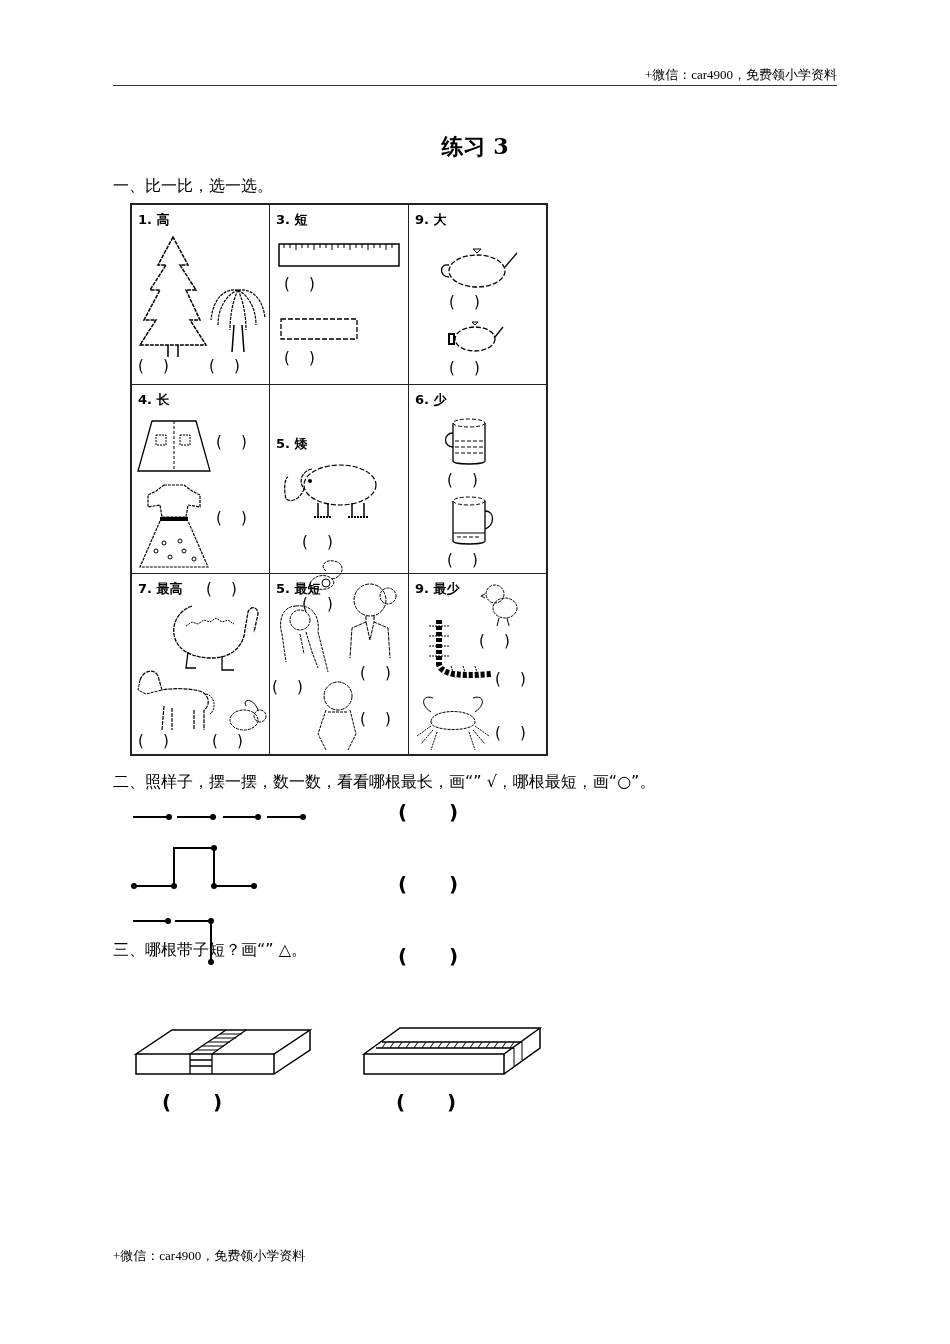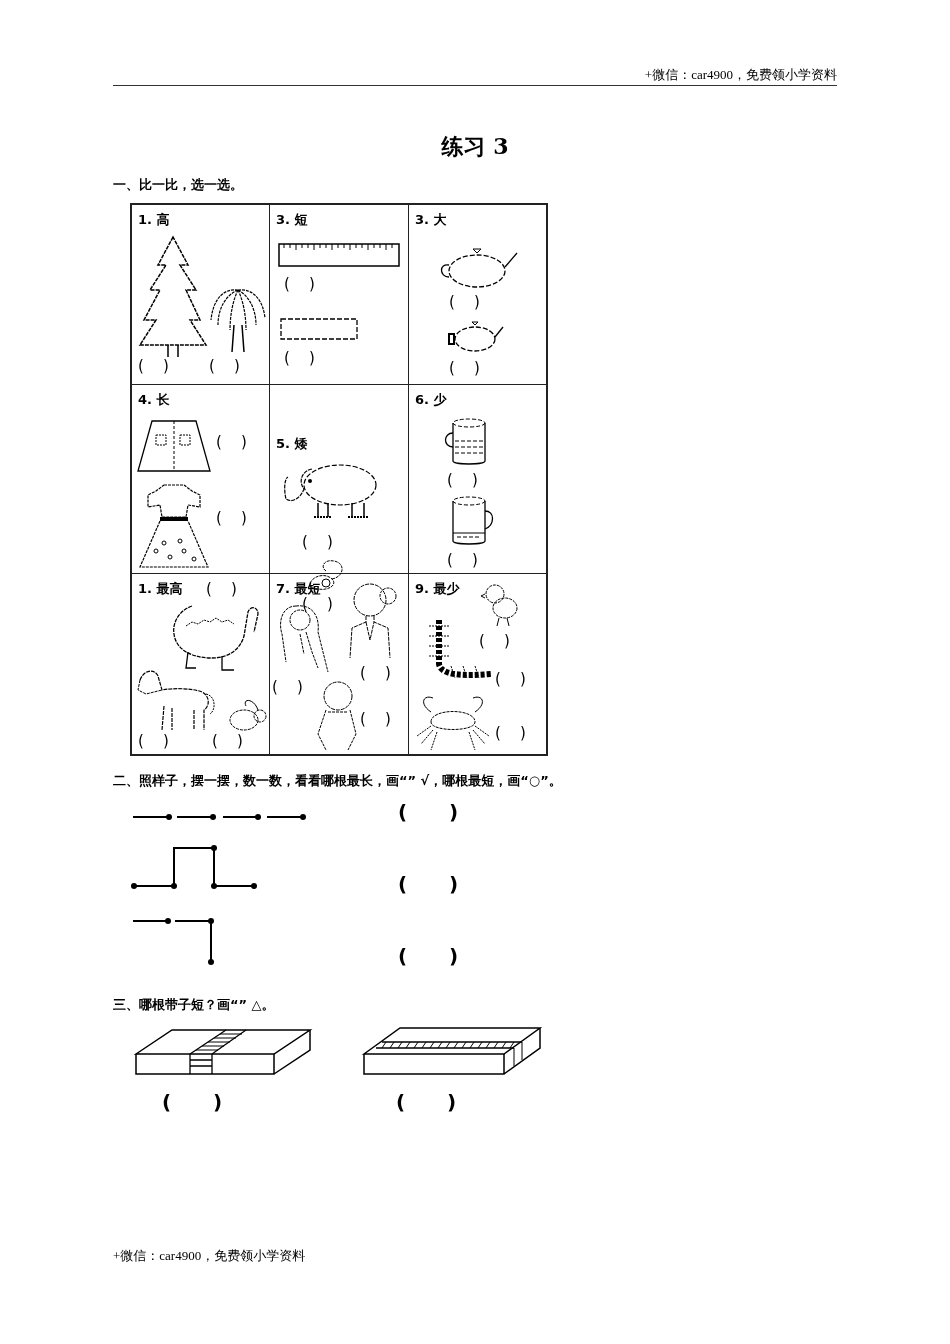--- a/index.html
+++ b/index.html
@@ -4,21 +4,21 @@
 <style>
   html, body { margin: 0; padding: 0; background: #ffffff; }
   body { width: 950px; height: 1344px; position: relative; overflow: hidden;
          font-family: "DejaVu Serif", "Liberation Serif", serif; color: #000; }
   .header { position: absolute; left: 113px; top: 66px; width: 724px; text-align: right;
             font-size: 13px; font-family: "Liberation Serif", "DejaVu Serif", serif; }
   .header-rule { position: absolute; left: 113px; top: 85px; width: 724px; height: 0;
                  border-top: 1.5px solid #333; }
   .title { position: absolute; left: 0; width: 950px; top: 132px; text-align: center;
            font-size: 22px; font-weight: bold; }
-  .sec { position: absolute; left: 113px; font-size: 13px; font-weight: bold;
+  .sec { position: absolute; left: 113px; font-size: 16px; font-weight: normal;
          font-family: "DejaVu Sans", "Liberation Sans", sans-serif; }
   .grid { position: absolute; left: 130px; top: 203px; width: 418px; height: 553px;
           border: 2px solid #222; box-sizing: border-box; }
   .grid .vl { position: absolute; top: 0; bottom: 0; width: 0; border-left: 1.5px solid #222; }
   .grid .hl { position: absolute; left: 0; right: 0; height: 0; border-top: 1.5px solid #222; }
   .cell { position: absolute; }
   .cell-label { position: absolute; left: 6px; top: 6px; font-size: 13px; font-weight: bold;
                 font-family: "DejaVu Sans", sans-serif; }
   .paren { position: absolute; font-size: 15px; font-family: "DejaVu Sans", sans-serif;
            white-space: pre; }
@@ -65,21 +65,21 @@
       <path d="M6 1v4 M12 1v4 M18 1v6 M24 1v4 M30 1v4 M36 1v6 M42 1v4 M48 1v4 M54 1v6 M60 1v4 M66 1v4 M72 1v6 M78 1v4 M84 1v4 M90 1v6 M96 1v4 M102 1v4 M108 1v6 M114 1v4" stroke="#000" stroke-width="1"></path>
     </svg>
     <div class="paren" style="left:14px;top:70px;">(    )</div>
     <svg style="left:10px;top:113px;" width="78" height="22" viewBox="0 0 78 22">
       <path d="M1 1 L77 1 L77 21 L1 21 Z" fill="none" stroke="#000" stroke-width="1.3" stroke-dasharray="5 2"></path>
     </svg>
     <div class="paren" style="left:14px;top:144px;">(    )</div>
   </div>
 
   <div class="cell" style="left:277px;top:0;width:139px;height:179px;">
-    <div class="cell-label">3. 大</div>
+    <div class="cell-label">9. 大</div>
     <svg style="left:28px;top:40px;" width="84" height="44" viewBox="0 0 84 44">
       <ellipse cx="40" cy="26" rx="28" ry="16" fill="none" stroke="#000" stroke-width="1.3" stroke-dasharray="5 2"></ellipse>
       <path d="M40 8 l-4 -4 l8 0 z" fill="none" stroke="#000"></path>
       <path d="M12 20 C2 18 2 32 12 32" fill="none" stroke="#000" stroke-width="1.3"></path>
       <path d="M68 22 L80 8" fill="none" stroke="#000" stroke-width="1.3"></path>
     </svg>
     <div class="paren" style="left:40px;top:88px;">(    )</div>
     <svg style="left:36px;top:114px;" width="62" height="34" viewBox="0 0 62 34">
       <ellipse cx="30" cy="20" rx="20" ry="12" fill="none" stroke="#000" stroke-width="1.3" stroke-dasharray="5 2"></ellipse>
       <path d="M30 6 l-3 -3 l6 0 z" fill="none" stroke="#000"></path>
@@ -143,21 +143,21 @@
       <ellipse cx="22" cy="6" rx="16" ry="4" fill="none" stroke="#000" stroke-dasharray="4 2"></ellipse>
       <path d="M6 6 L6 46 C6 50 38 50 38 46 L38 6" fill="none" stroke="#000" stroke-width="1.3"></path>
       <path d="M38 16 C48 16 48 30 38 34" fill="none" stroke="#000" stroke-width="1.3"></path>
       <path d="M6 38 L38 38" stroke="#000"></path>
       <path d="M10 42 L34 42" stroke="#000" stroke-dasharray="4 2"></path>
     </svg>
     <div class="paren" style="left:38px;top:166px;">(    )</div>
   </div>
 
   <div class="cell" style="left:0;top:369px;width:137px;height:182px;">
-    <div class="cell-label">1. 最高</div>
+    <div class="cell-label">7. 最高</div>
     <div class="paren" style="left:74px;top:6px;">(    )</div>
     <svg style="left:30px;top:28px;" width="100" height="72" viewBox="0 0 100 72">
       <path d="M30 4 C18 8 10 20 12 32 C14 48 30 56 50 56 C66 56 78 48 82 34 L86 10 C88 4 96 4 96 12 L92 30" fill="none" stroke="#000" stroke-width="1.3" stroke-dasharray="4 1"></path>
       <path d="M26 50 L24 66 L34 66 M60 54 L60 68 L72 68" fill="none" stroke="#000" stroke-width="1.3"></path>
       <path d="M24 24 L30 20 L36 22 L42 18 L48 20 L54 16 L60 20 L66 18 L72 22" fill="none" stroke="#000" stroke-dasharray="2 1"></path>
     </svg>
     <svg style="left:4px;top:92px;" width="80" height="70" viewBox="0 0 80 70">
       <path d="M4 14 C8 4 18 2 22 10 L26 24 C36 22 56 22 66 26 C74 30 74 40 68 44 L68 64 M58 44 L58 64 M28 40 L26 64 M36 42 L36 64" fill="none" stroke="#000" stroke-width="1.2" stroke-dasharray="4 1"></path>
       <path d="M4 14 L2 24 L10 28 L26 24" fill="none" stroke="#000" stroke-dasharray="3 1"></path>
       <path d="M70 28 C80 30 80 44 74 48" fill="none" stroke="#000" stroke-dasharray="2 1"></path>
@@ -165,21 +165,21 @@
     <svg style="left:92px;top:122px;" width="44" height="36" viewBox="0 0 44 36">
       <ellipse cx="20" cy="24" rx="14" ry="10" fill="none" stroke="#000" stroke-dasharray="3 1"></ellipse>
       <circle cx="36" cy="20" r="6" fill="none" stroke="#000" stroke-dasharray="3 1"></circle>
       <path d="M34 14 C30 2 18 2 22 10" fill="none" stroke="#000"></path>
     </svg>
     <div class="paren" style="left:6px;top:158px;">(    )</div>
     <div class="paren" style="left:80px;top:158px;">(    )</div>
   </div>
 
   <div class="cell" style="left:138px;top:369px;width:138px;height:182px;">
-    <div class="cell-label">7. 最短</div>
+    <div class="cell-label">5. 最短</div>
     <svg style="left:6px;top:28px;" width="60" height="72" viewBox="0 0 60 72">
       <path d="M20 4 C6 4 2 20 6 32 L10 60 M20 4 C36 2 44 14 42 30 L52 70" fill="none" stroke="#000" stroke-dasharray="3 1"></path>
       <circle cx="24" cy="18" r="10" fill="none" stroke="#000" stroke-dasharray="3 1"></circle>
       <path d="M30 30 L36 50 L42 66 M24 32 L28 52" fill="none" stroke="#000" stroke-dasharray="3 1"></path>
     </svg>
     <svg style="left:74px;top:6px;" width="56" height="80" viewBox="0 0 56 80">
       <circle cx="26" cy="20" r="16" fill="none" stroke="#000" stroke-dasharray="4 1"></circle>
       <circle cx="44" cy="16" r="8" fill="none" stroke="#000" stroke-dasharray="3 1"></circle>
       <path d="M22 36 L22 42 L8 48 L6 78 M30 36 L30 42 L44 48 L46 78 M22 42 L26 60 L30 42" fill="none" stroke="#000" stroke-dasharray="4 1"></path>
     </svg>
@@ -236,21 +236,21 @@
 <div class="paren-big" style="left:398px;top:872px;">(      )</div>
 
 <svg style="left:133px;top:914px;" width="90" height="52" viewBox="0 0 90 52">
   <path d="M0 7 L34 7 M42 7 L78 7 L78 48" fill="none" stroke="#000" stroke-width="2"></path>
   <circle cx="35" cy="7" r="3" fill="#000"></circle>
     <circle cx="78" cy="7" r="3" fill="#000"></circle>
   <circle cx="78" cy="48" r="3" fill="#000"></circle>
 </svg>
 <div class="paren-big" style="left:398px;top:944px;">(      )</div>
 
-<div class="sec" style="top:996px;">三、哪根带子短？画“” △。</div>
+<div class="sec" style="top:940px;">三、哪根带子短？画“” △。</div>
 
 <svg style="left:134px;top:1020px;" width="180" height="58" viewBox="0 0 180 58">
   <path d="M2 34 L38 10 L176 10 L140 34 Z" fill="none" stroke="#000" stroke-width="1.5"></path>
   <path d="M2 34 L2 54 L140 54 L140 34 M140 54 L176 30 L176 10" fill="none" stroke="#000" stroke-width="1.5"></path>
   <path d="M56 34 L92 10 M78 34 L112 10" stroke="#000" stroke-width="1.3"></path>
   <path d="M62 30 L84 30 M68 26 L90 26 M74 22 L96 22 M80 18 L102 18 M86 14 L108 14" stroke="#000"></path>
   <path d="M56 34 L56 54 M78 34 L78 54 M56 40 L78 40 M56 46 L78 46" stroke="#000" stroke-width="1.3"></path>
 </svg>
 <div class="paren-big" style="left:162px;top:1090px;">(      )</div>
 

